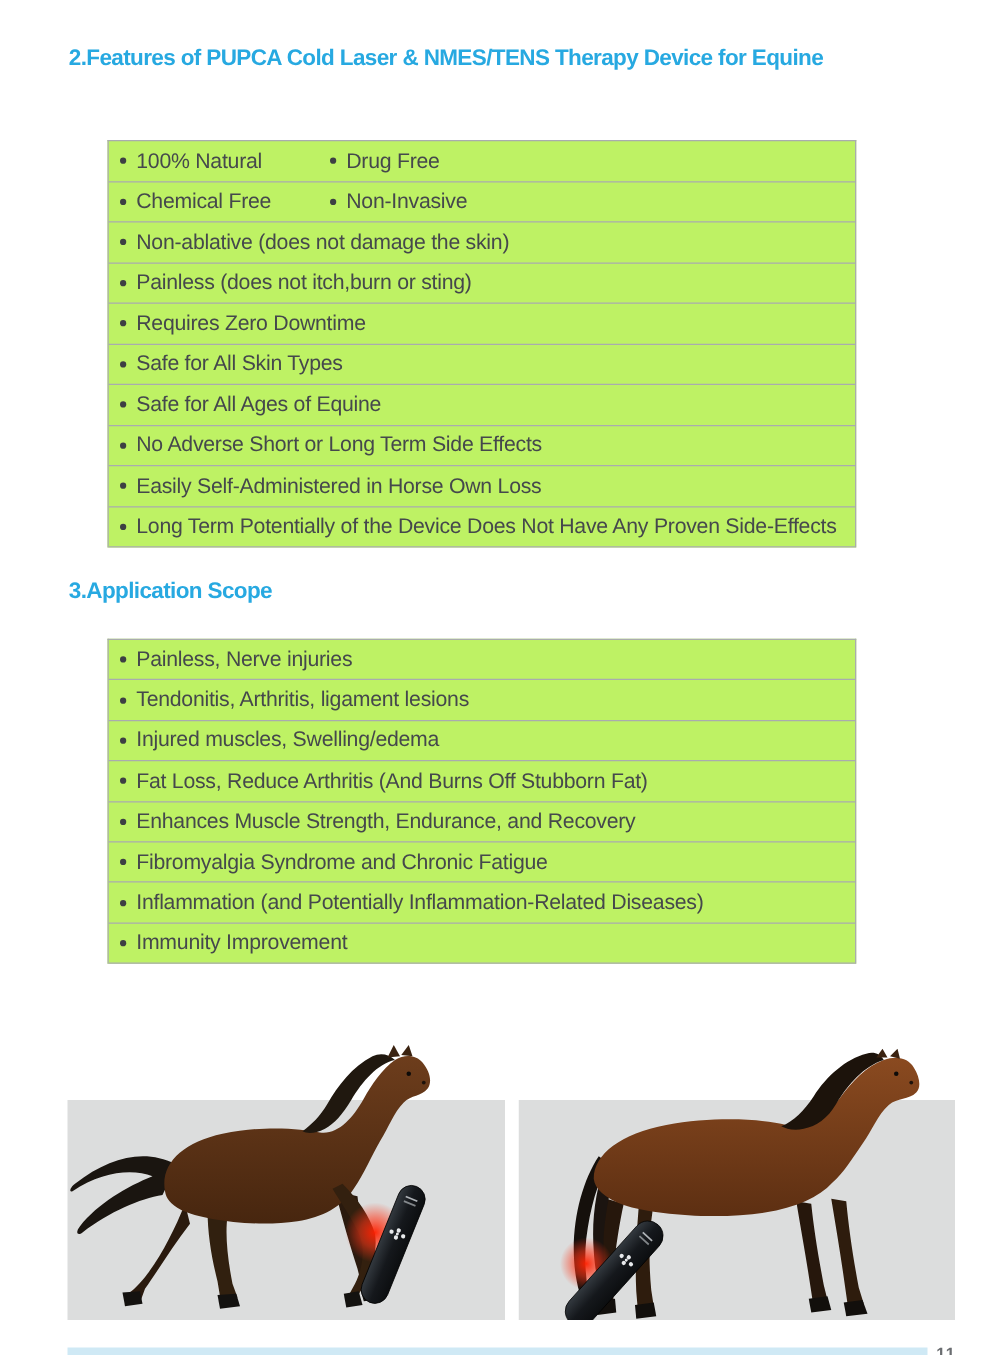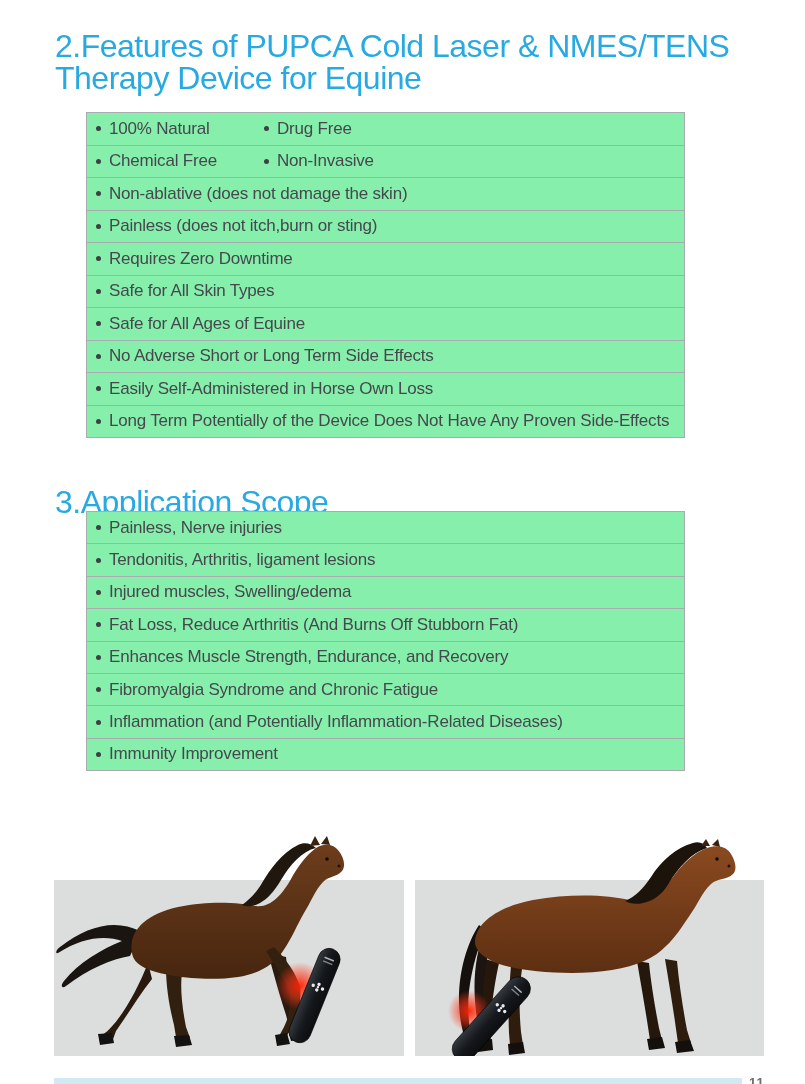--- a/index.html
+++ b/index.html
@@ -13,31 +13,31 @@
   html,body{background:#ffffff;}
   .page{
     position:relative;
     width:805px;height:1084px;
     background:#ffffff;
     overflow:hidden;
     font-family:"Liberation Sans",sans-serif;
   }
   .heading{
     position:absolute;left:55px;width:745px;
-    font-size:32px;font-weight:normal;line-height:32px;
+    font-size:18px;font-weight:bold;line-height:32px;
     letter-spacing:-0.5px;
     color:var(--accent-color);
   }
   .h-features{top:30px;}
-  .h-application{top:486px;}
+  .h-application{top:456px;}
   .tbl{
     position:absolute;left:86px;width:599px;
     border:1px solid var(--table-border-color);
     border-bottom:none;
-    background:#86efac;
+    background:#bef264;
   }
   .t1{top:112px;}
   .t2{top:511px;}
   .trow{
     display:flex;align-items:center;
     padding:0 10px 0 9px;
     border-bottom:1px solid var(--table-border-color);
     color:var(--text-color);
     font-size:17px;letter-spacing:-0.2px;
   }

